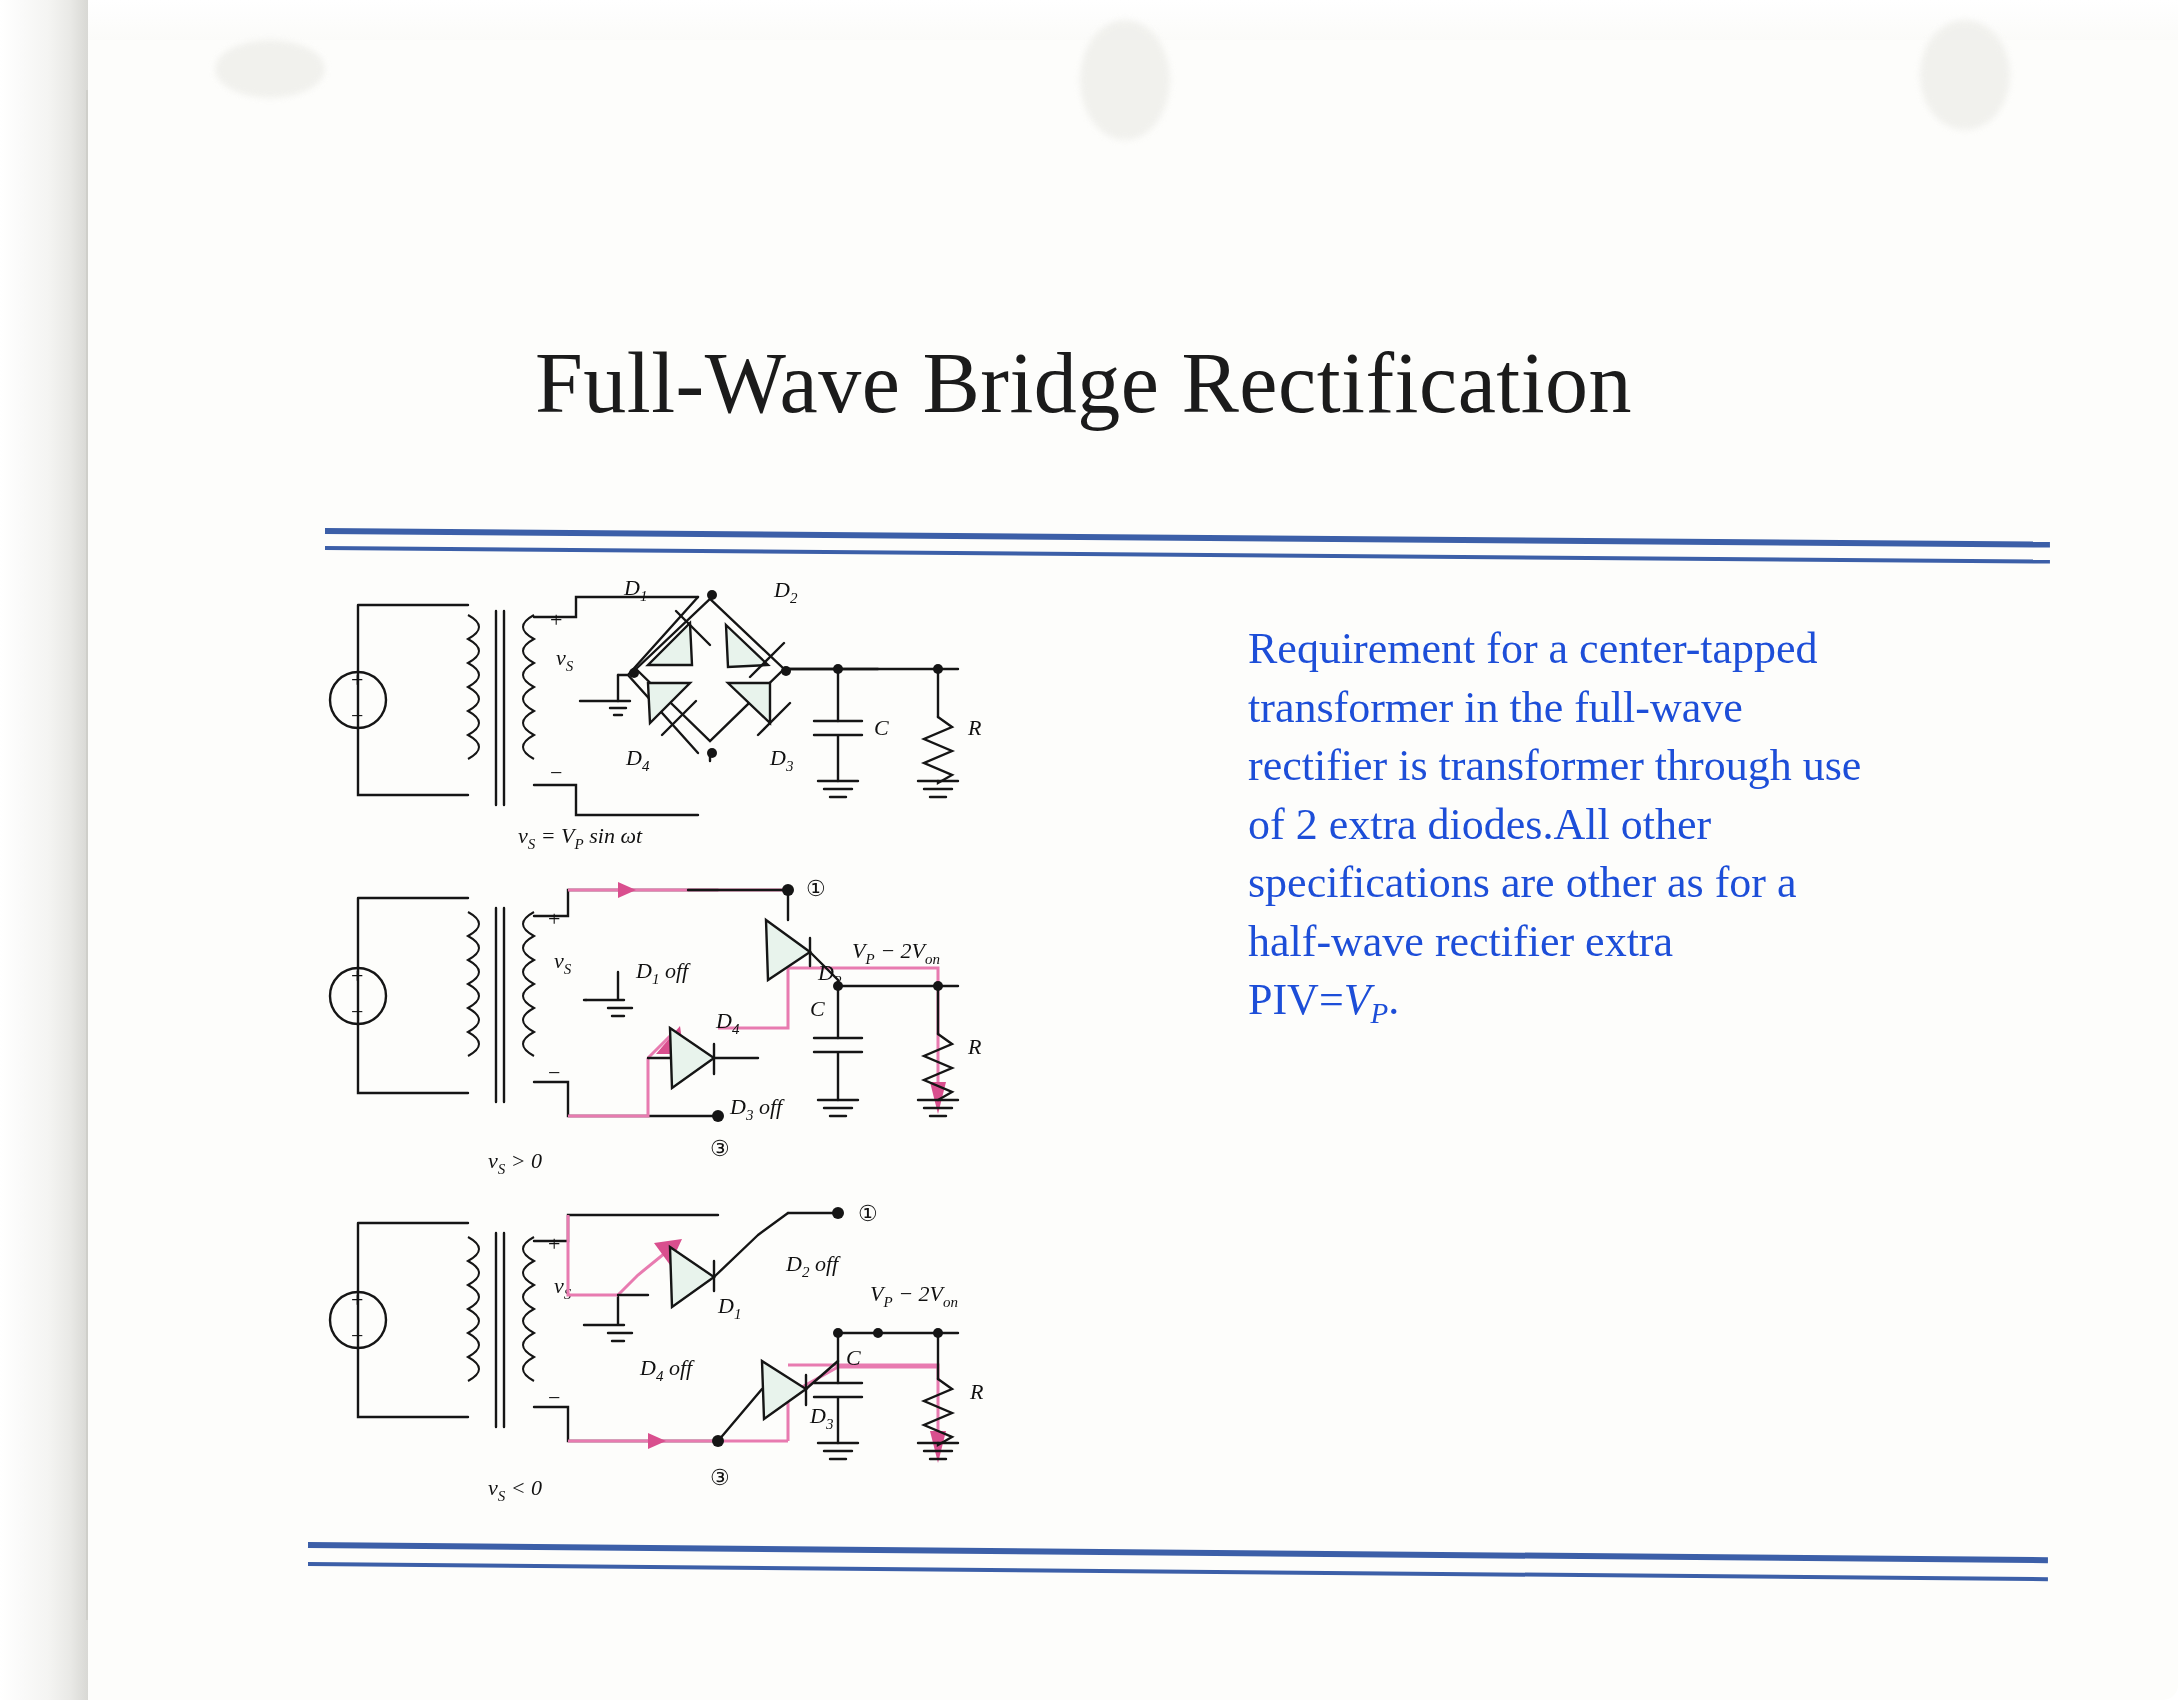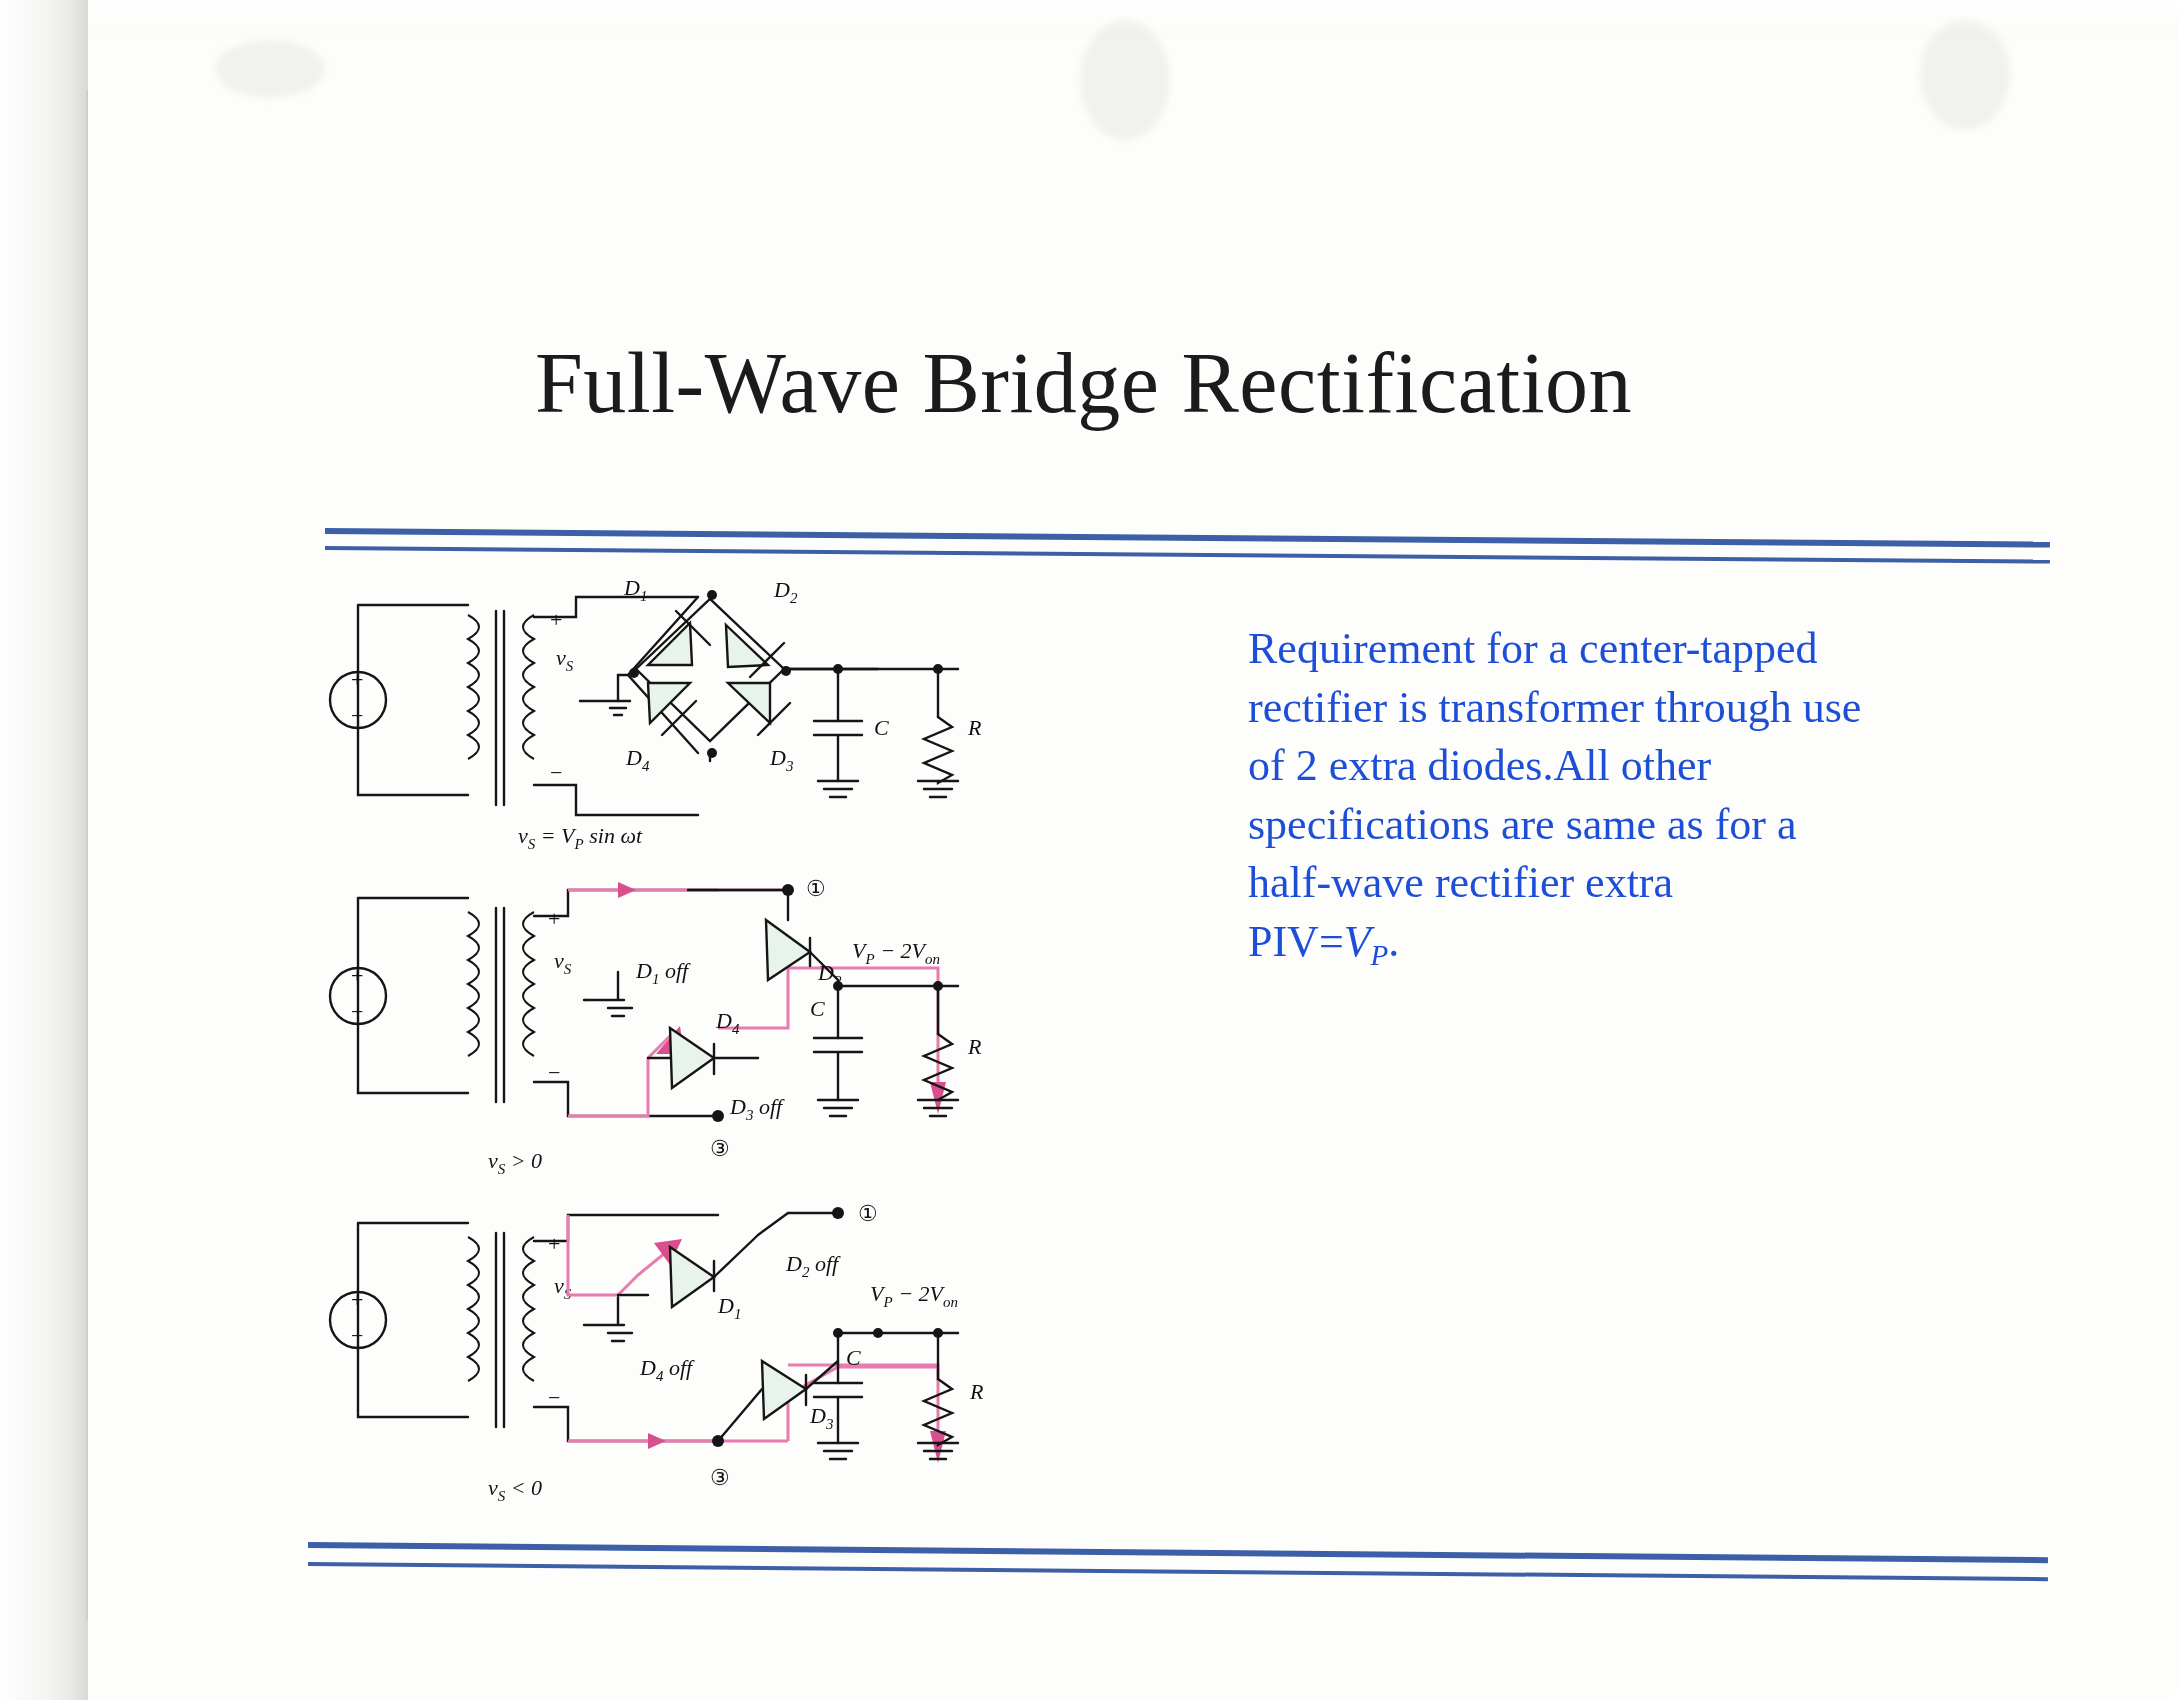--- a/index.html
+++ b/index.html
@@ -97,23 +97,24 @@
 
   <div class="title">Full-Wave Bridge Rectification</div>
 
   <div class="rule top1"></div>
   <div class="rule top2"></div>
   <div class="rule bot1"></div>
   <div class="rule bot2"></div>
 
   <div class="para">
     <div>Requirement for a center-tapped</div>
+    <div>transformer in the full-wave</div>
     <div>rectifier is transformer through use</div>
     <div>of 2 extra diodes.All other</div>
-    <div>specifications are same as for a</div>
+    <div>specifications are other as for a</div>
     <div>half-wave rectifier extra</div>
     <div>
       <span>PIV=</span><span class="it">V</span><span class="sub">P</span><span>.</span>
     </div>
   </div>
 
   <div class="fig" id="fig1">
     <svg width="900" height="300" viewBox="0 0 900 300">
 
       <path class="wire" d="M40 40 L40 230 L150 230 M40 40 L150 40"></path>

